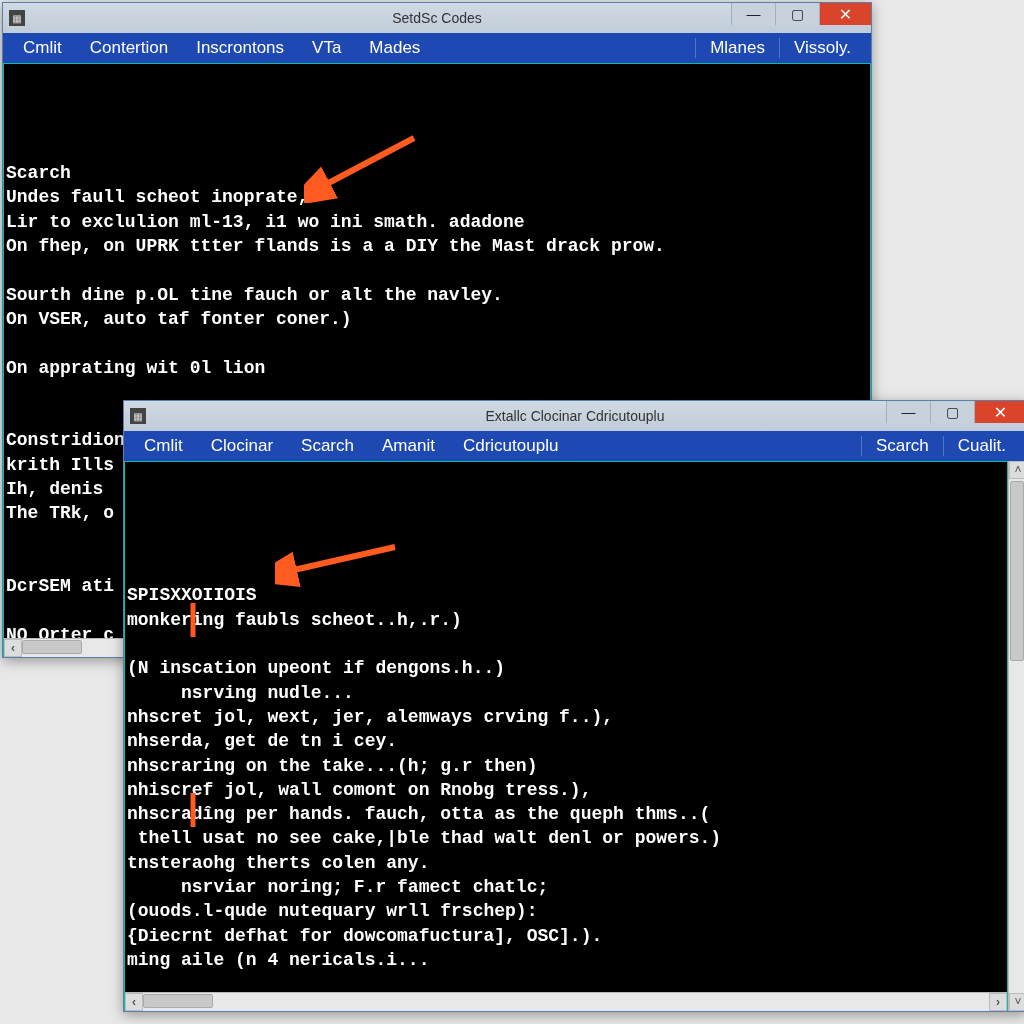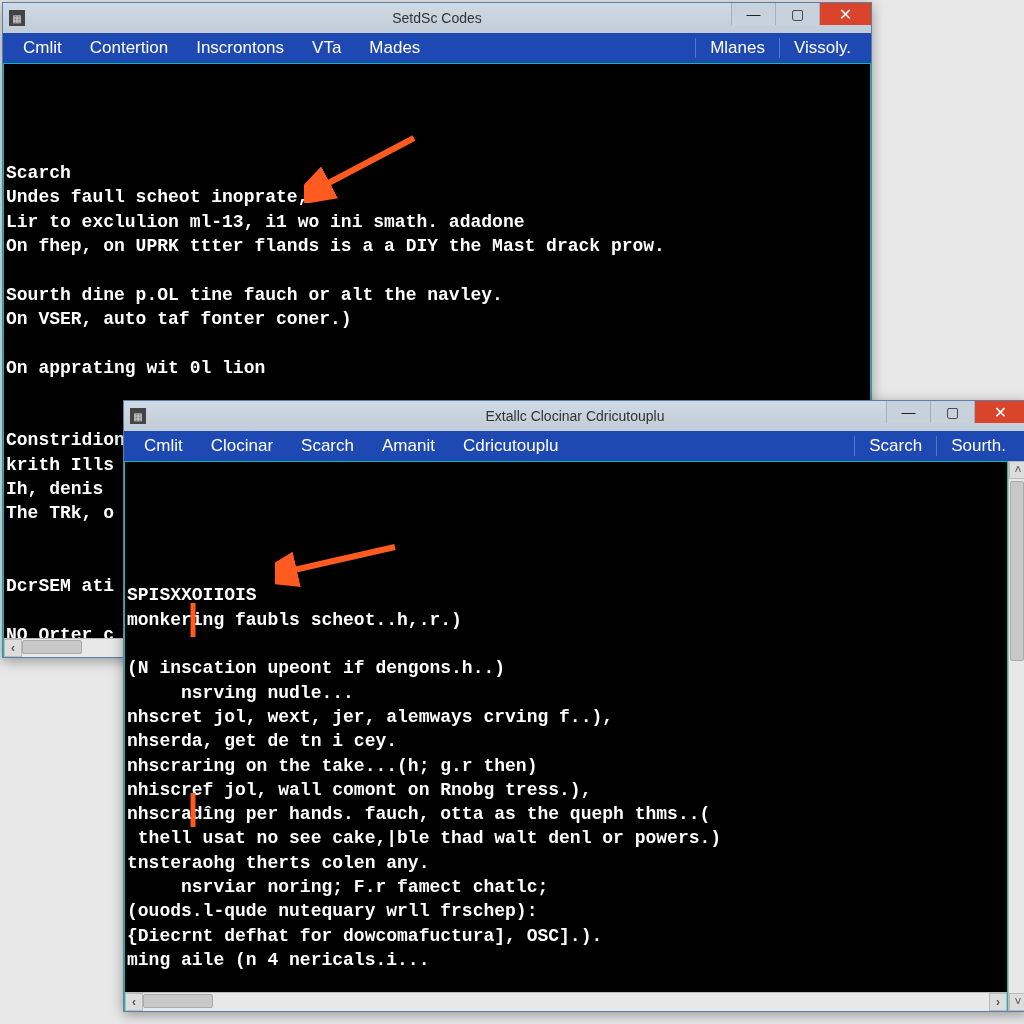--- a/index.html
+++ b/index.html
@@ -207,21 +207,21 @@
   </div>
   <div class="menubar">
     <span class="mitem">Cmlit</span>
     <span class="mitem">Clocinar</span>
     <span class="mitem">Scarch</span>
     <span class="mitem">Amanit</span>
     <span class="mitem">Cdricutouplu</span>
     <span class="spacer"></span>
     <div class="right">
       <span class="mitem">Scarch</span>
-      <span class="mitem">Sourth.</span>
+      <span class="mitem">Cualit.</span>
     </div>
   </div>
   <div class="body-row">
     <div class="terminal-wrap">
       <div class="terminal" id="term2">
         
         
         
       <div class="line">SPISXXOIIOIS</div><div class="line">monkering faubls scheot..h,.r.)</div><div class="line">&nbsp;</div><div class="line">(N inscation upeont if dengons.h..)</div><div class="line">     nsrving nudle...</div><div class="line">nhscret jol, wext, jer, alemways crving f..),</div><div class="line">nhserda, get de tn i cey.</div><div class="line">nhscraring on the take...(h; g.r then)</div><div class="line">nhiscref jol, wall comont on Rnobg tress.),</div><div class="line">nhscradîng per hands. fauch, otta as the queph thms..(</div><div class="line"> thell usat no see cake,|ble thad walt denl or powers.)</div><div class="line">tnsteraohg therts colen any.</div><div class="line">     nsrviar noring; F.r famect chatlc;</div><div class="line">(ouods.l-qude nutequary wrll frschep):</div><div class="line">{Diecrnt defhat for dowcomafuctura], OSC].).</div><div class="line">ming aile (n 4 nericals.i...</div><div class="arrow-annot" style="left:150px; top:26px;">
           <svg width="130" height="50">

